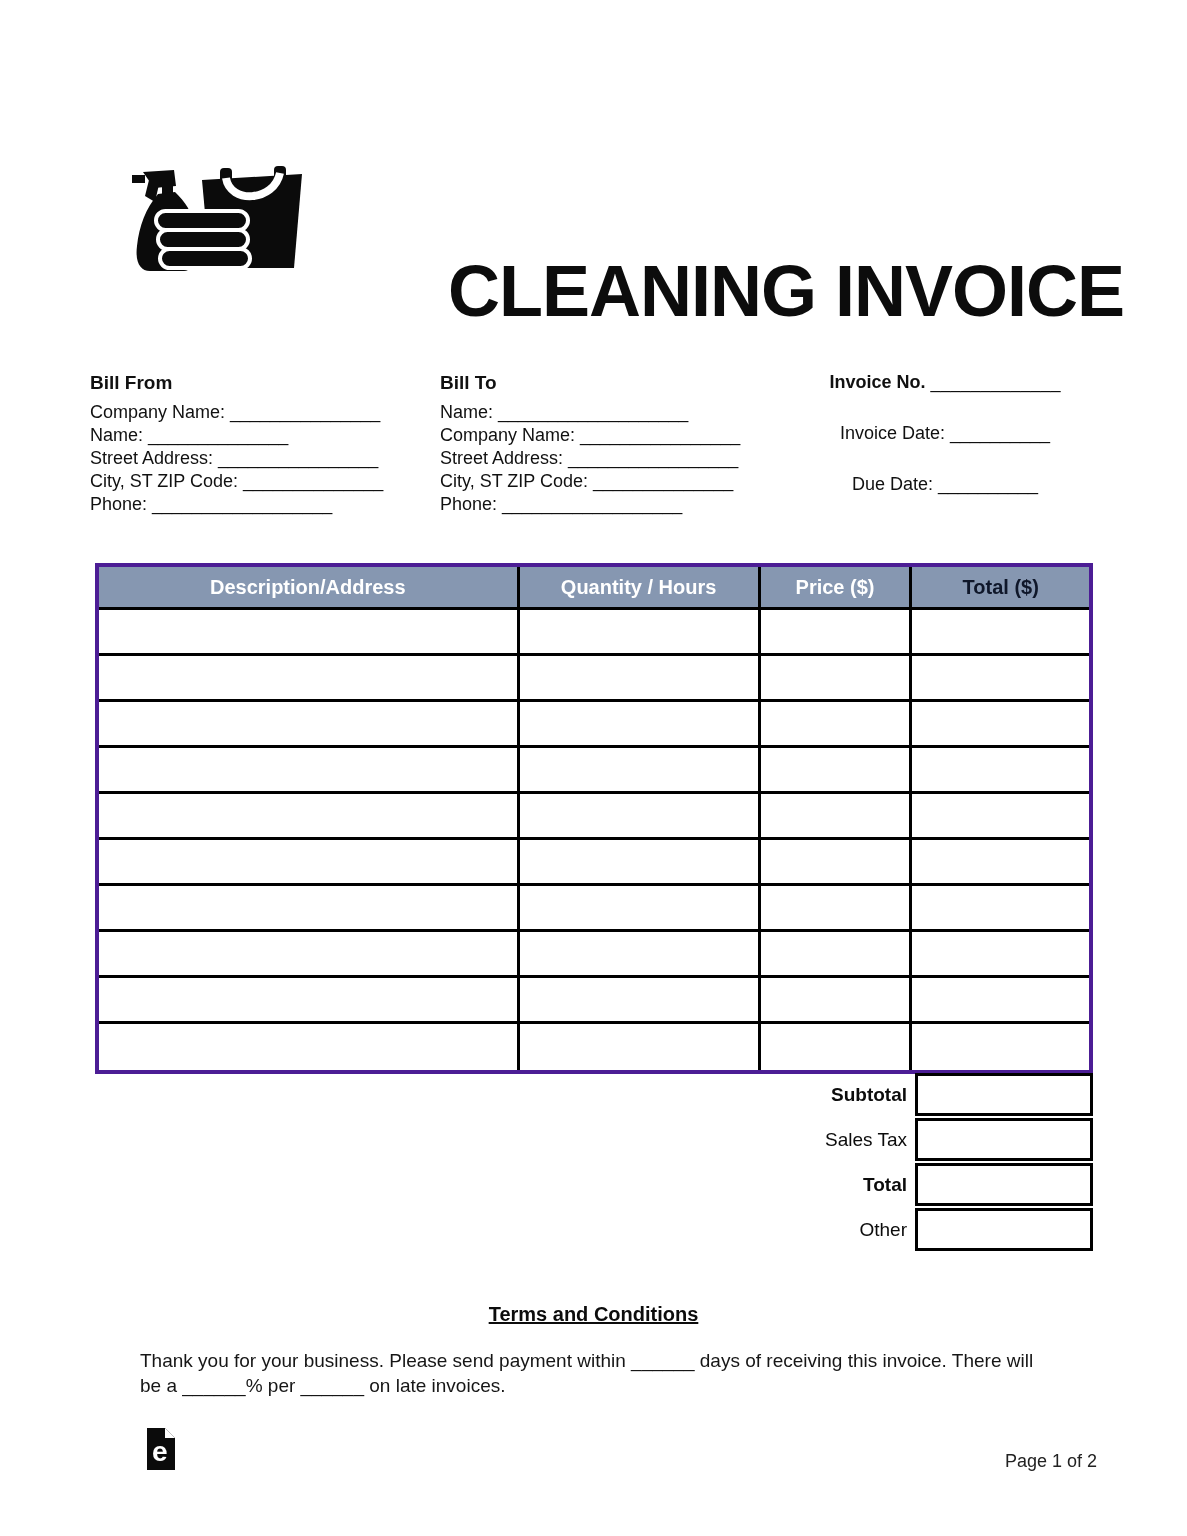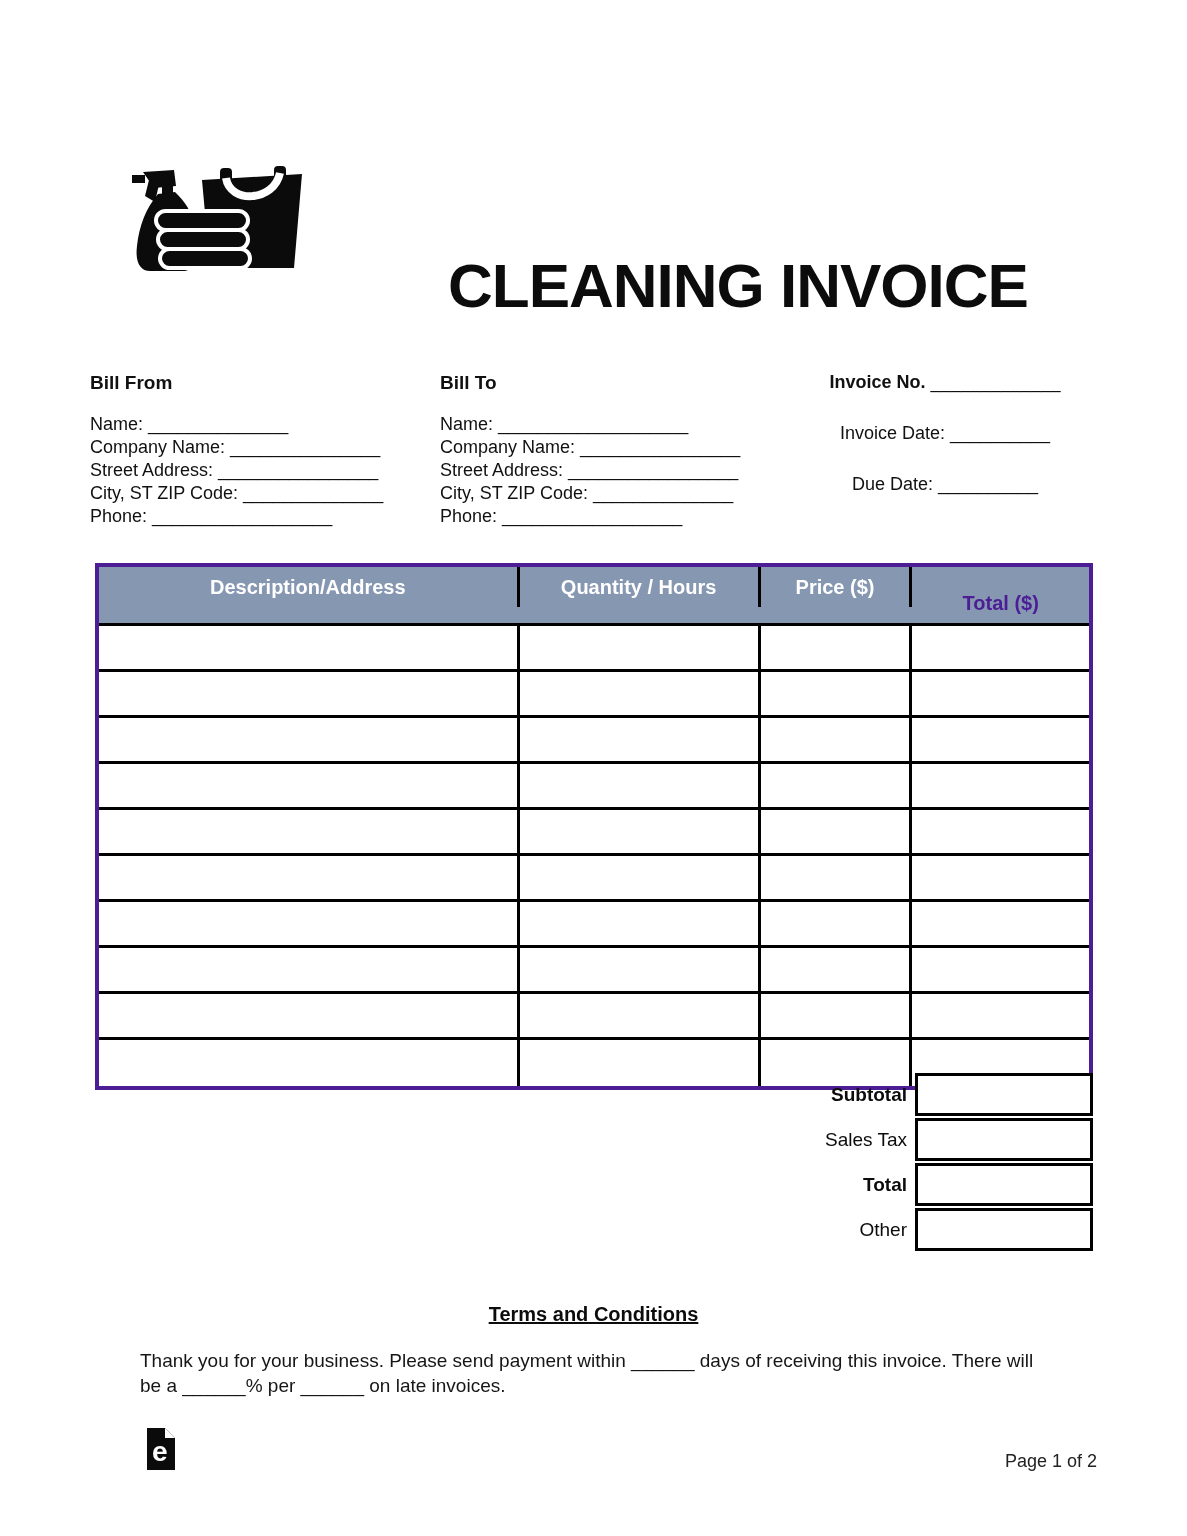--- a/index.html
+++ b/index.html
@@ -11,30 +11,30 @@
     background: #ffffff;
     font-family: "Liberation Sans", sans-serif;
     color: #111;
     overflow: hidden;
   }
 
   
   .logo { position: absolute; left: 132px; top: 166px; width: 176px; height: 106px; }
   .title {
     position: absolute; left: 448px; top: 250px;
-    font-size: 62px; font-weight: 700; letter-spacing: -1px;
+    font-size: 72px; font-weight: 700; letter-spacing: -1px;
     color: #0c0c0c; white-space: nowrap;
   }
 
   
   .party { position: absolute; top: 371px; font-size: 18px; line-height: 23px; }
   .party-from { left: 90px; width: 345px; }
   .party-to   { left: 440px; width: 345px; }
   .meta       { position: absolute; left: 790px; top: 371px; width: 310px; font-size: 18px; line-height: 23px; text-align: center; }
-  .party-heading { font-size: 19px; font-weight: 700; margin-bottom: 19px; }
+  .party-heading { font-size: 19px; font-weight: 700; margin-bottom: 7px; }
   .field-line { white-space: nowrap; }
   .blank { margin-left: 5px; letter-spacing: 0; }
   .b { font-weight: 700; }
   .meta .field-line { margin-bottom: 28px; }
   .meta .field-line:last-child { margin-bottom: 0; }
 
   
   .inv-table {
     position: absolute; left: 95px; top: 563px; width: 998px;
     border: 4px solid #4c1d95; background: #fff;
@@ -108,24 +108,24 @@
         <rect x="28" y="83" width="90" height="19" rx="9.5"></rect>
       </g>
     </svg>
   </div>
 
   <h1 class="title">CLEANING INVOICE</h1>
 
   <section class="party party-from">
     <div class="party-heading">Bill From</div>
     <div class="field-line">
+      <span>Company Name:</span><span class="blank">_______________</span>
+    </div>
+    <div class="field-line">
       <span>Name:</span><span class="blank">______________</span>
-    </div>
-    <div class="field-line">
-      <span>Company Name:</span><span class="blank">_______________</span>
     </div>
     <div class="field-line">
       <span>Street Address:</span><span class="blank">________________</span>
     </div>
     <div class="field-line">
       <span>City, ST ZIP Code:</span><span class="blank">______________</span>
     </div>
     <div class="field-line">
       <span>Phone:</span><span class="blank">__________________</span>
     </div>
@@ -160,21 +160,21 @@
     <div class="field-line">
       <span>Due Date:</span><span class="blank">__________</span>
     </div>
   </section>
 
   <div class="inv-table">
     <div class="cols thead" style="background: rgb(134, 151, 177);">
       <div class="th" style="color: rgb(255, 255, 255);">Description/Address</div>
       <div class="th" style="color: rgb(255, 255, 255);">Quantity / Hours</div>
       <div class="th" style="color: rgb(255, 255, 255);">Price ($)</div>
-      <div class="th" style="color: #4c1d95; margin-top: 16px;">Total ($)</div>
+      <div class="th" style="color: #0f172a;">Total ($)</div>
     </div>
     <div>
         <div class="cols trow">
           <div class="tcell"></div>
           <div class="tcell"></div>
           <div class="tcell"></div>
           <div class="tcell"></div>
         </div>
         <div class="cols trow">
           <div class="tcell"></div>

